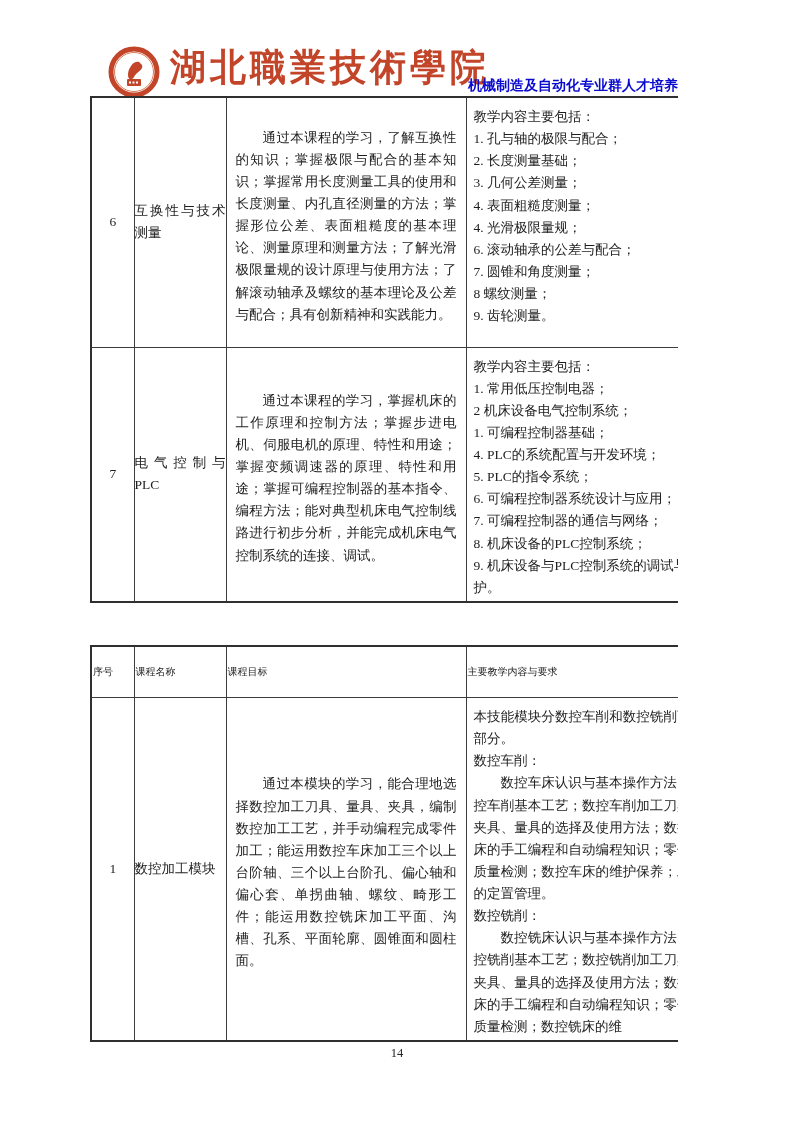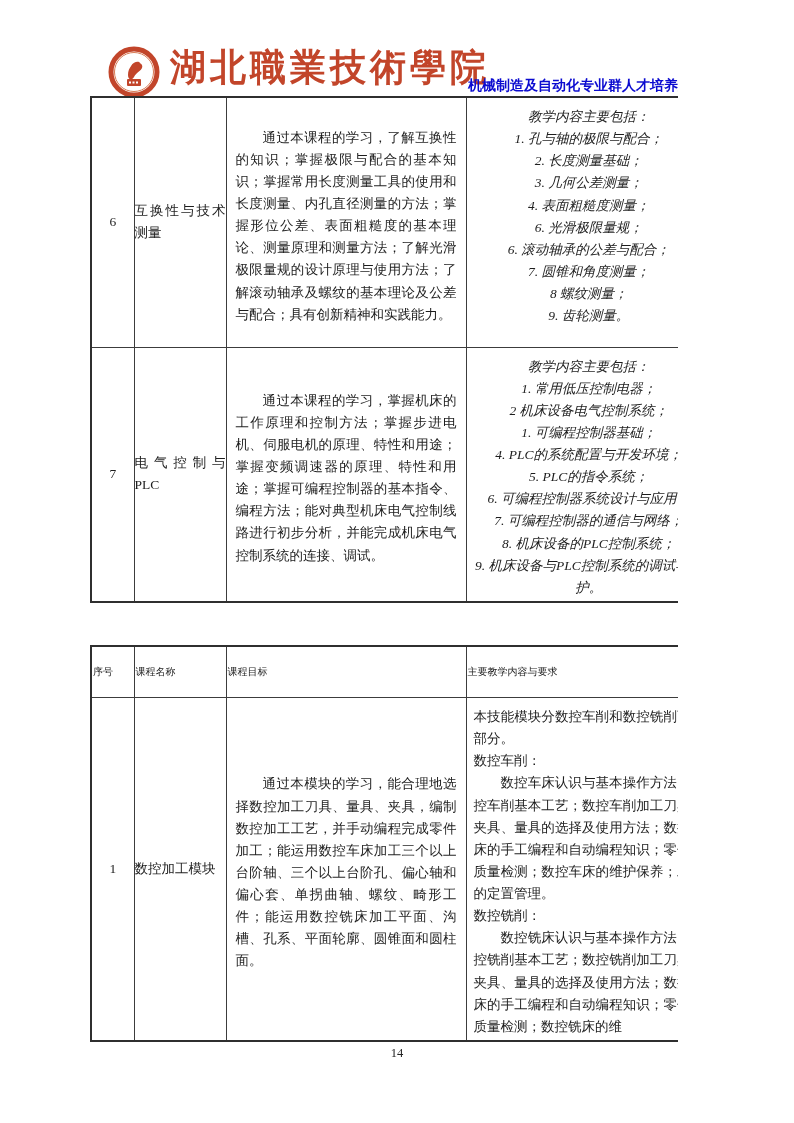--- a/index.html
+++ b/index.html
@@ -41,21 +41,21 @@
 
   .tbl th {
     font-weight:normal; text-align:left; vertical-align:middle;
     height:48px; font-size:10px;
   }
   .c-no   { text-align:center; vertical-align:middle; }
   .c-name { vertical-align:middle; padding:0 0; text-align:justify; text-align-last:left; }
   .c-goal { vertical-align:middle; padding:4px 9px; }
   .c-goal .goal { text-indent:2em; text-align:justify;margin-top:8px; }
   .c-cont { vertical-align:top; padding:8px 6px 2px 7px; }
-  .c-cont .line { text-align:center;font-style:italic; }
+  .c-cont .line { text-align:left; }
   .c-cont .para { text-align:justify; }
   .c-cont .para.indent { text-indent:2em; }
 
   .row-h250 { height:250px; }
   .row-h243 { height:243px; }
   .row-h315 { height:315px; }
 
   
   .section-title {
     position:absolute; top:618px; left:90px; width:620px;
@@ -102,21 +102,21 @@
         <td class="c-name">互换性与技术测量</td>
         <td class="c-goal">
           <div class="goal">通过本课程的学习，了解互换性的知识；掌握极限与配合的基本知识；掌握常用长度测量工具的使用和长度测量、内孔直径测量的方法；掌握形位公差、表面粗糙度的基本理论、测量原理和测量方法；了解光滑极限量规的设计原理与使用方法；了解滚动轴承及螺纹的基本理论及公差与配合；具有创新精神和实践能力。</div>
         </td>
         <td class="c-cont">
           <div class="line">教学内容主要包括：</div>
           <div class="line">1. 孔与轴的极限与配合；</div>
           <div class="line">2. 长度测量基础；</div>
           <div class="line">3. 几何公差测量；</div>
           <div class="line">4. 表面粗糙度测量；</div>
-          <div class="line">6. 光滑极限量规；</div>
+          <div class="line">4. 光滑极限量规；</div>
           <div class="line">6. 滚动轴承的公差与配合；</div>
           <div class="line">7. 圆锥和角度测量；</div>
           <div class="line">8 螺纹测量；</div>
           <div class="line">9. 齿轮测量。</div>
         </td>
       </tr>
       <tr class="row-h243">
         <td class="c-no">7</td>
         <td class="c-name">电气控制与 PLC</td>
         <td class="c-goal">

